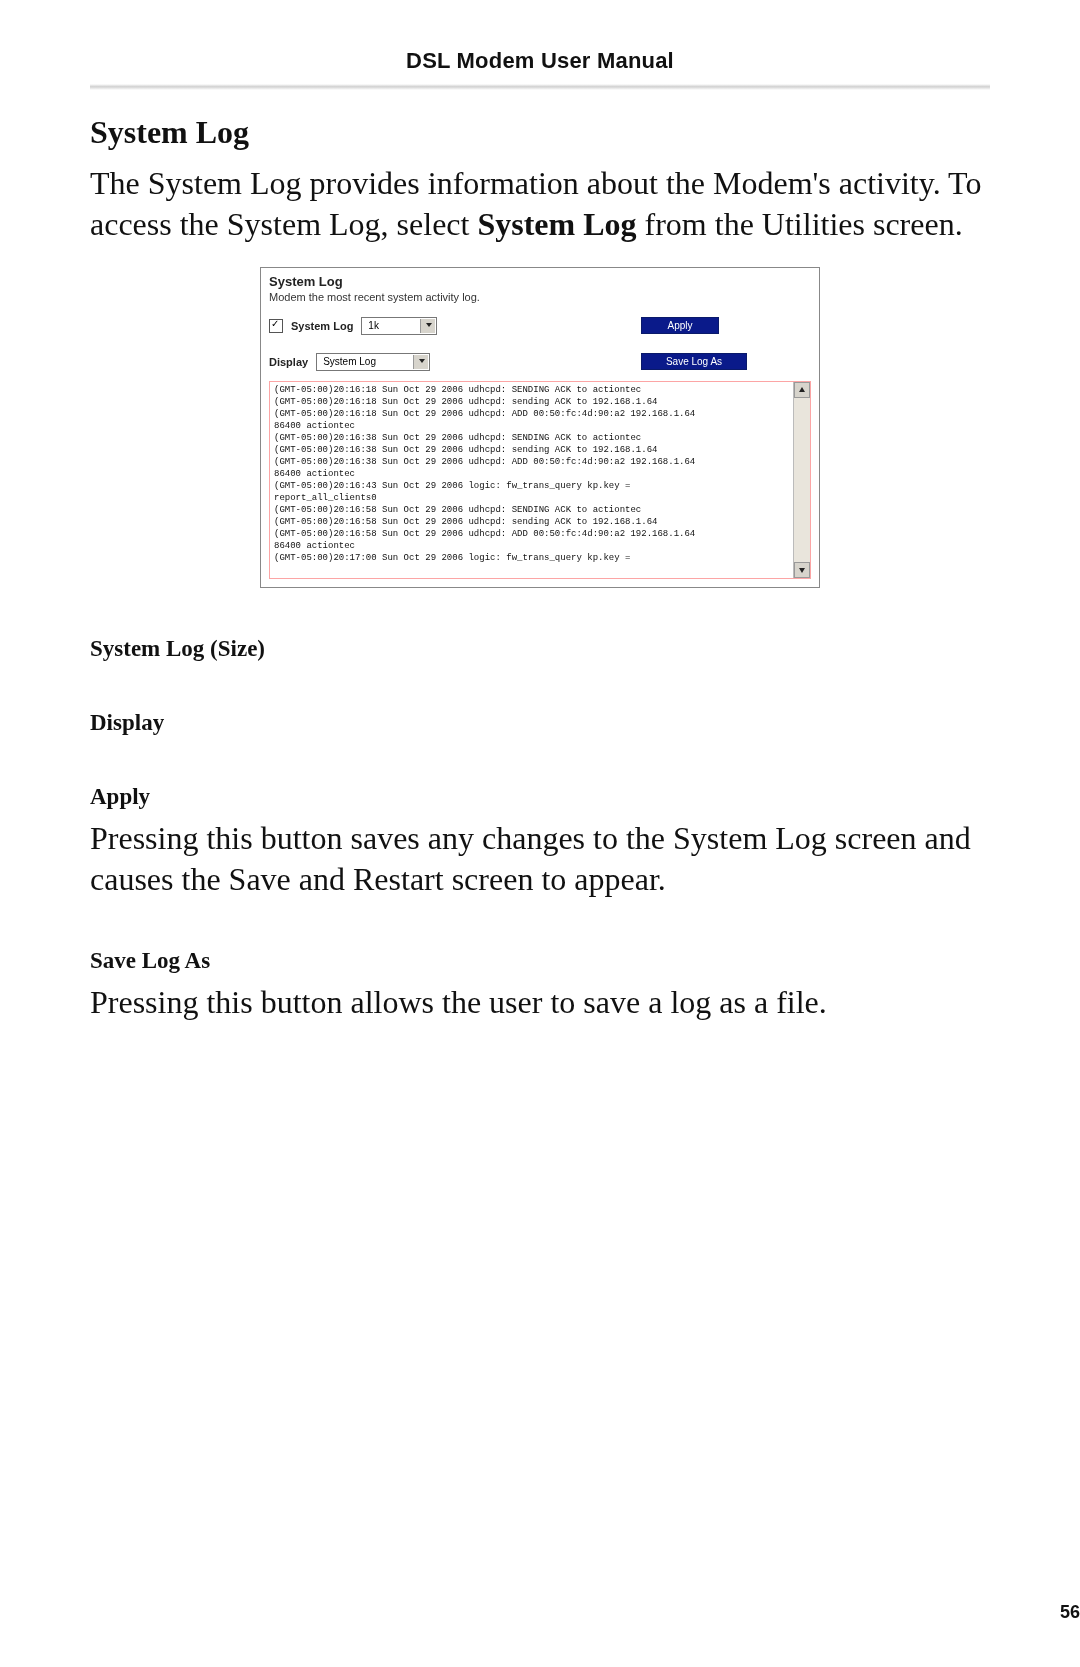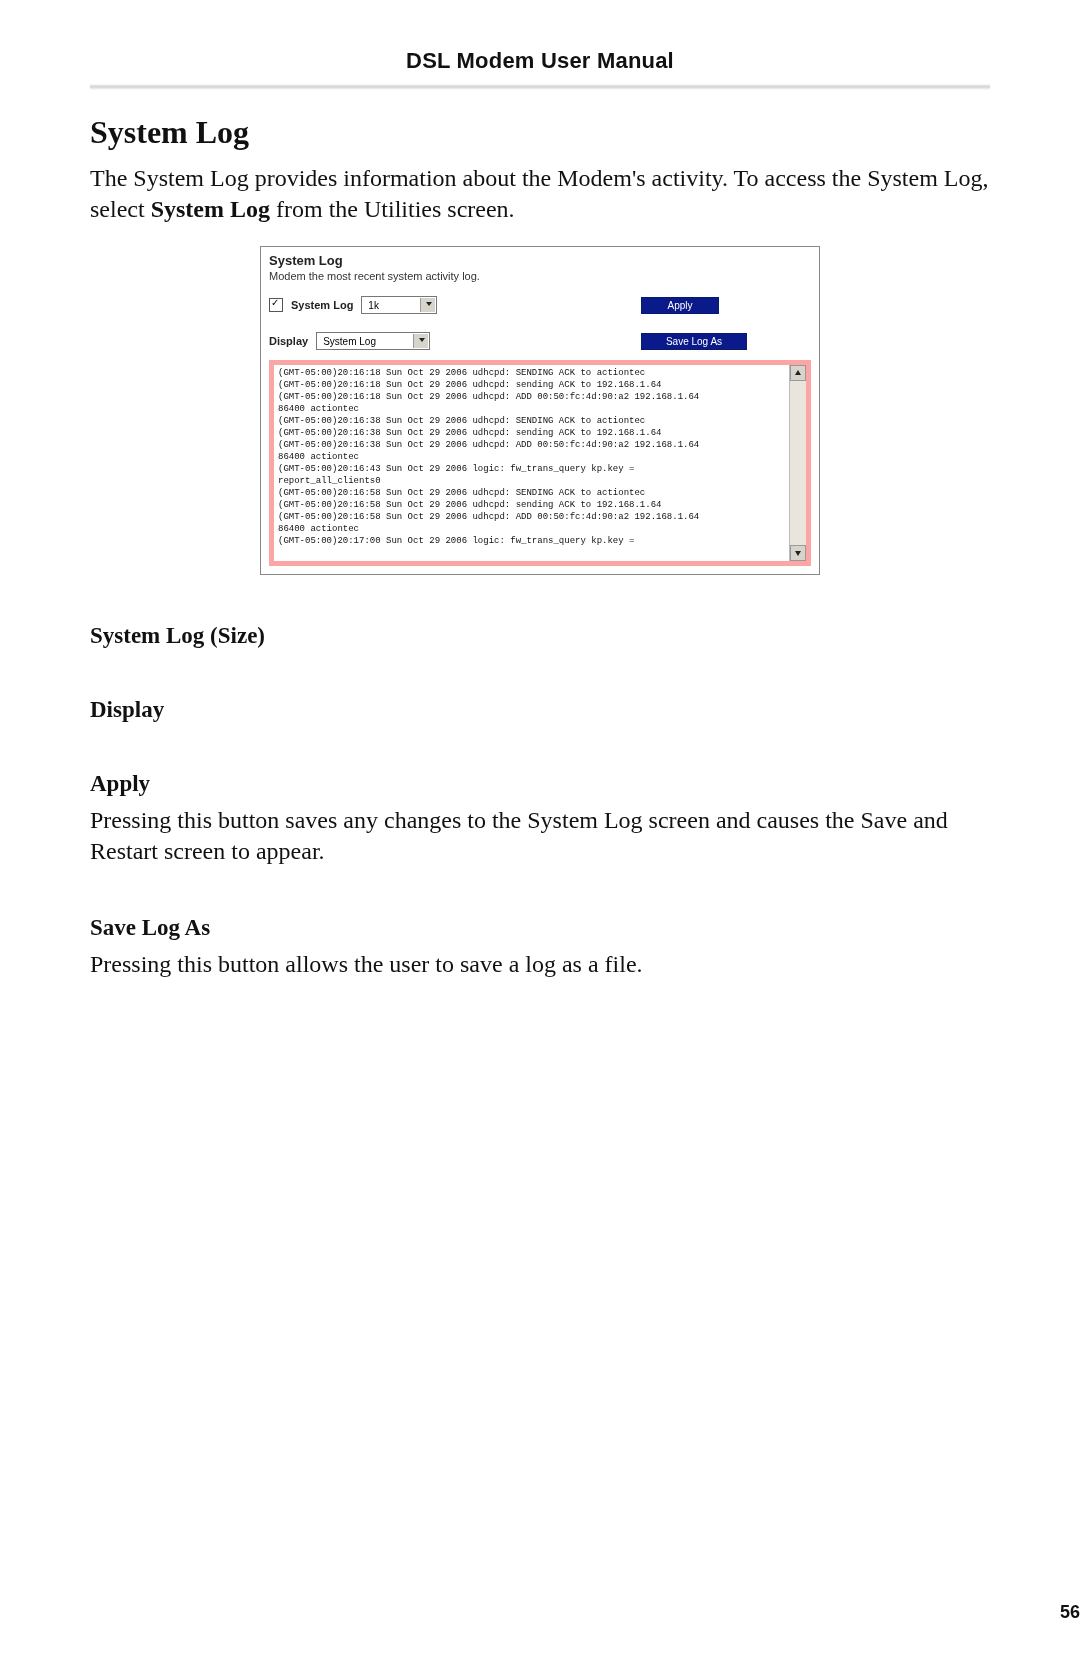--- a/index.html
+++ b/index.html
@@ -33,21 +33,21 @@
       rgba(0,0,0,0.18) 45%,
       rgba(0,0,0,0.00) 100%);
     margin: 0 0 24px 0;
   }
   .h1 {
     font-size: 32px;
     font-weight: 700;
     margin: 16px 0 12px 0;
   }
   .body-text {
-    font-size: 24px;
+    font-size: 32px;
     line-height: 1.28;
     margin: 0 0 12px 0;
   }
   .h2 {
     font-size: 23px;
     font-weight: 700;
     margin: 48px 0 8px 0;
   }
   .section {
     margin-top: 0;
@@ -142,21 +142,21 @@
     font-size: 10px;
     padding: 2px 12px;
     border: 1px solid #0a1a6a;
     display: inline-block;
     text-align: center;
   }
   .row-spacer { flex: 1; }
   .log-box {
     position: relative;
     margin: 6px 8px 8px 8px;
-    border: 5px solid #fca5a5;
+    border: 1px solid #fca5a5;
     background: #fff;
     height: 196px;
     overflow: hidden;
   }
   .log-inner {
     font-family: "Courier New", monospace;
     font-size: 9px;
     line-height: 12px;
     white-space: pre;
     color: #111;

